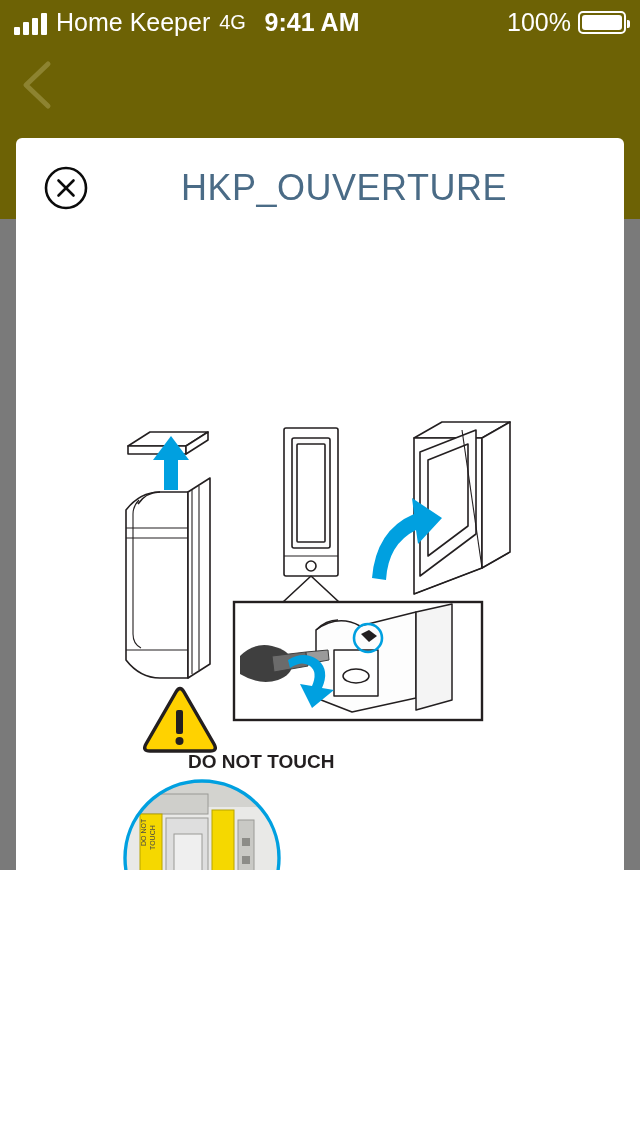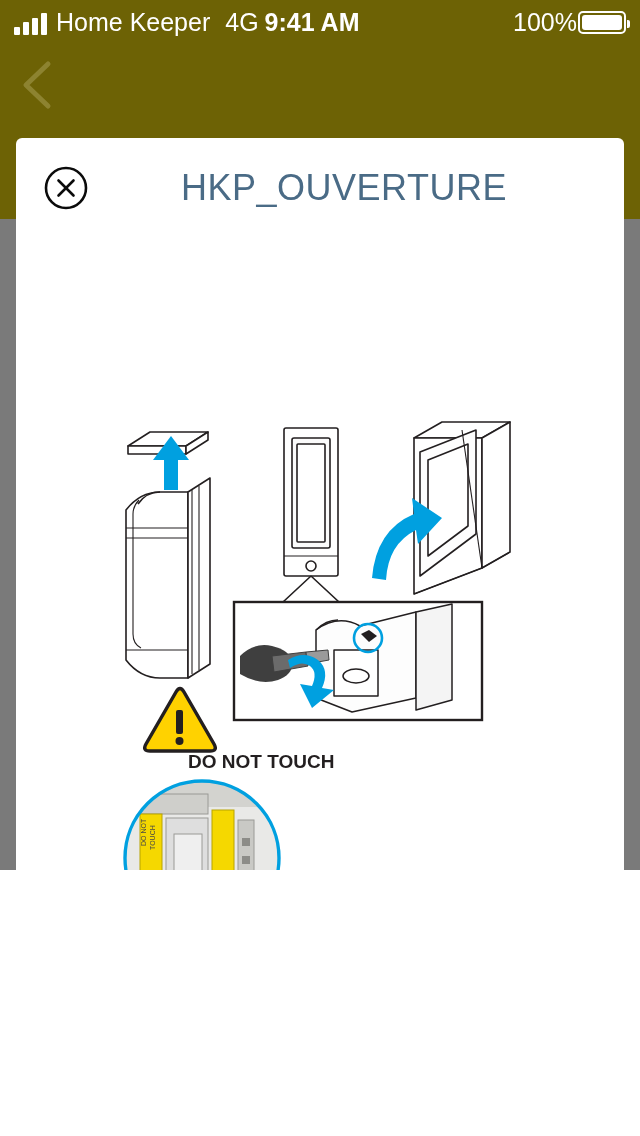--- a/index.html
+++ b/index.html
@@ -41,34 +41,34 @@
     display: block;
     width: 6px;
     background: #ffffff;
     border-radius: 1px;
   }
   .signal span:nth-child(1) { height: 8px; }
   .signal span:nth-child(2) { height: 13px; }
   .signal span:nth-child(3) { height: 17px; }
   .signal span:nth-child(4) { height: 22px; }
   .carrier { font-weight: normal; font-size: 25px; line-height: 26px; }
-  .network { font-weight: normal; font-size: 25px; line-height: 26px; margin-left: 6px;}
+  .network { font-weight: normal; font-size: 20px; line-height: 26px; margin-left: 0;}
   .sb-time {
     position: absolute;
     left: 0; right: 16px;
     text-align: center;
     font-size: 25px;
     font-weight: bold;
     pointer-events: none;
   }
   .sb-right {
     margin-left: auto;
     display: flex;
     align-items: center;
-    gap: 1px;
+    gap: 7px;
     font-weight: normal;
     font-size: 25px;
   }
   .battery {
     position: relative;
     width: 48px;
     height: 23px;
     border: 2px solid #ffffff;
     border-radius: 5px;
     box-sizing: border-box;

